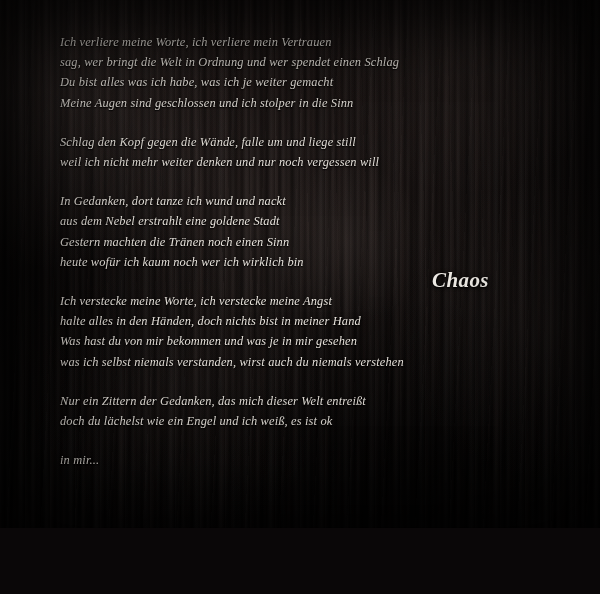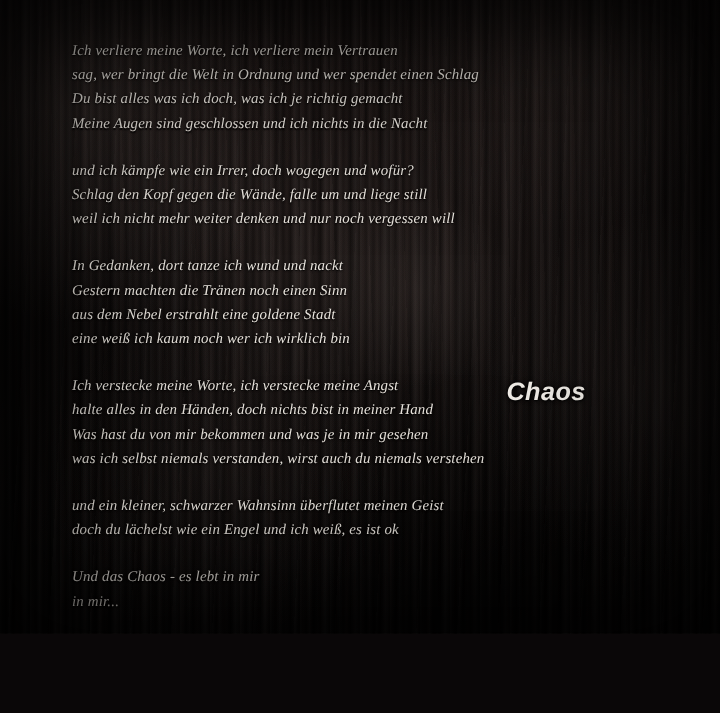--- a/index.html
+++ b/index.html
@@ -87,74 +87,71 @@
     letter-spacing: 0.15px;
   }
   .stanza {
     margin: 0 0 19px 0;
   }
   .line {
     white-space: nowrap;
   }
   #chaos-title {
     position: absolute;
-    left: 422px;
+    left: 432px;
     top: 268px;
-    font-family: Liberation Sans, sans-serif;
+    font-family: Liberation Serif, serif;
     font-style: italic;
     font-weight: bold;
     font-size: 21px;
     color: #f3efe9;
     text-shadow: 0 1px 2px rgba(0,0,0,0.95), 0 0 4px rgba(0,0,0,0.8);
     letter-spacing: 0.4px;
-    margin-top: 47px;
   }
 </style>
 </head>
 <body>
 
 <div id="page">
   <div id="grain"></div>
 
   <div id="lyrics">
 
     <div class="stanza">
       <div class="line">Ich verliere meine Worte, ich verliere mein Vertrauen</div>
       <div class="line">sag, wer bringt die Welt in Ordnung und wer spendet einen Schlag</div>
-      <div class="line">Du bist alles was ich doch, was ich je richtig gemacht</div>
-      <div class="line">Meine Augen sind geschlossen und ich nichts in die Nacht</div>
+      <div class="line">Du bist alles was ich habe, was ich je weiter gemacht</div>
+      <div class="line">Meine Augen sind geschlossen und ich stolper in die Sinn</div>
     </div>
 
     <div class="stanza">
-      <div class="line">und ich kämpfe wie ein Irrer, doch wogegen und wofür?</div>
       <div class="line">Schlag den Kopf gegen die Wände, falle um und liege still</div>
       <div class="line">weil ich nicht mehr weiter denken und nur noch vergessen will</div>
     </div>
 
     <div class="stanza">
       <div class="line">In Gedanken, dort tanze ich wund und nackt</div>
+      <div class="line">aus dem Nebel erstrahlt eine goldene Stadt</div>
       <div class="line">Gestern machten die Tränen noch einen Sinn</div>
-      <div class="line">aus dem Nebel erstrahlt eine goldene Stadt</div>
-      <div class="line">eine weiß ich kaum noch wer ich wirklich bin</div>
+      <div class="line">heute wofür ich kaum noch wer ich wirklich bin</div>
     </div>
 
     <div class="stanza">
       <div class="line">Ich verstecke meine Worte, ich verstecke meine Angst</div>
       <div class="line">halte alles in den Händen, doch nichts bist in meiner Hand</div>
       <div class="line">Was hast du von mir bekommen und was je in mir gesehen</div>
       <div class="line">was ich selbst niemals verstanden, wirst auch du niemals verstehen</div>
     </div>
 
     <div class="stanza">
-      <div class="line">und ein kleiner, schwarzer Wahnsinn überflutet meinen Geist</div>
+      <div class="line">Nur ein Zittern der Gedanken, das mich dieser Welt entreißt</div>
       <div class="line">doch du lächelst wie ein Engel und ich weiß, es ist ok</div>
     </div>
 
     <div class="stanza">
-      <div class="line">Und das Chaos - es lebt in mir</div>
       <div class="line">in mir...</div>
     </div>
 
   </div>
 
   <div id="chaos-title">Chaos</div>
 
   <div id="vignette"></div>
 </div>
 

